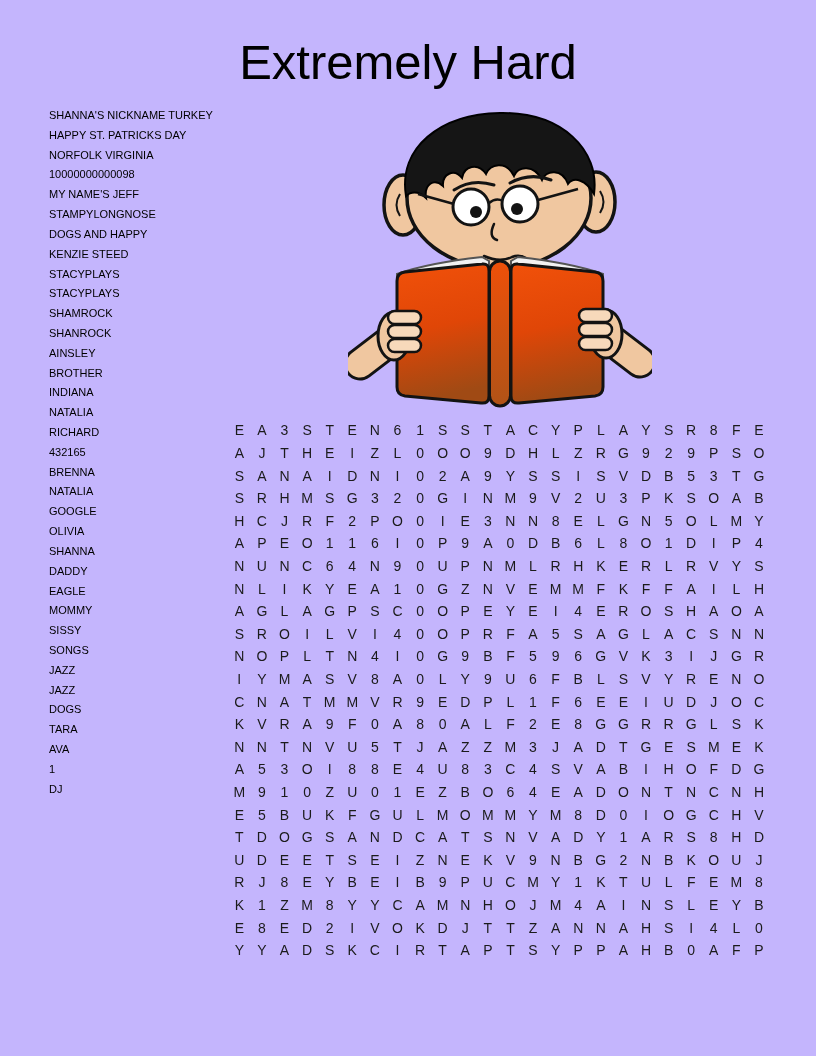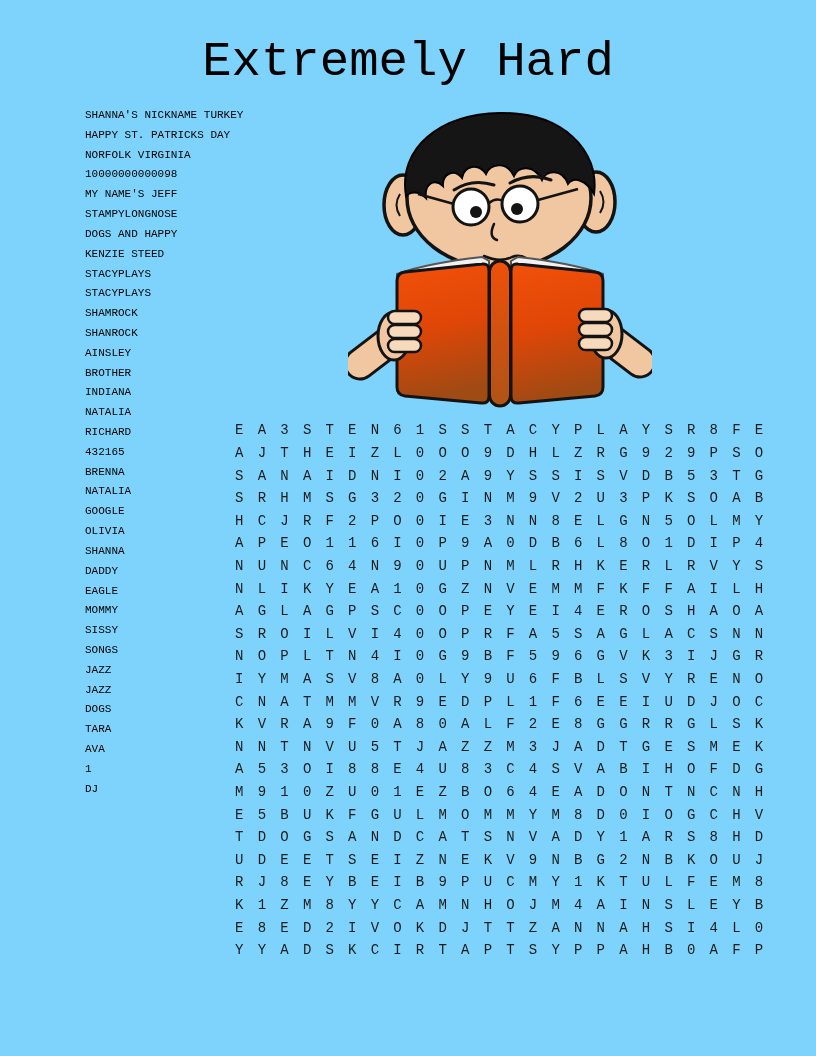--- a/index.html
+++ b/index.html
@@ -1,21 +1,21 @@
 <!DOCTYPE html>
 <html><head>
 <meta charset="utf-8">
 <style>
   html,body{margin:0;padding:0;background:#fff;}
-  .page{position:relative;width:816px;height:1056px;background:#7dd3fc;overflow:hidden;
-        font-family:Liberation Mono, monospace;color:#000;}
+  .page{position:relative;width:816px;height:1056px;background:#c4b5fd;overflow:hidden;
+        font-family:Liberation Sans, sans-serif;color:#000;}
   .title{position:absolute;top:34px;left:0;width:816px;margin:0;text-align:center;
          font-size:49px;font-weight:400;letter-spacing:0;color:#000;}
   .word-list{position:absolute;left:49px;top:106px;}
-  .word{font-size:11px;line-height:19.82px;white-space:nowrap;color:#000;margin-left:36px;}
+  .word{font-size:11px;line-height:19.82px;white-space:nowrap;color:#000;}
   .illustration{position:absolute;left:348px;top:108px;width:304px;height:300px;}
   .letter-grid{position:absolute;left:228px;top:419px;}
   .grid-row{display:flex;}
   .grid-cell{width:22.6px;height:22.62px;display:flex;align-items:center;justify-content:center;
              font-size:14px;color:#1b1b1b;}
 </style>
 </head>
 <body>
 
 <div class="page">

